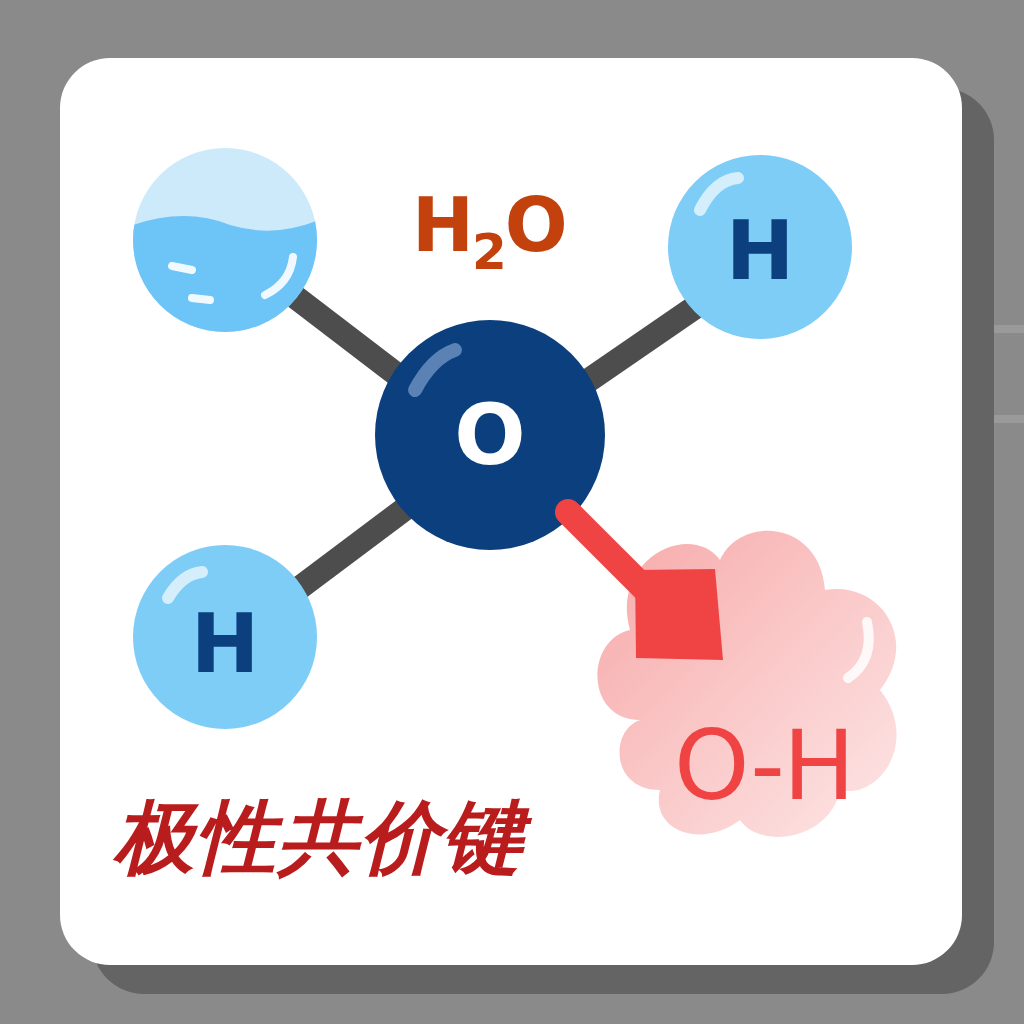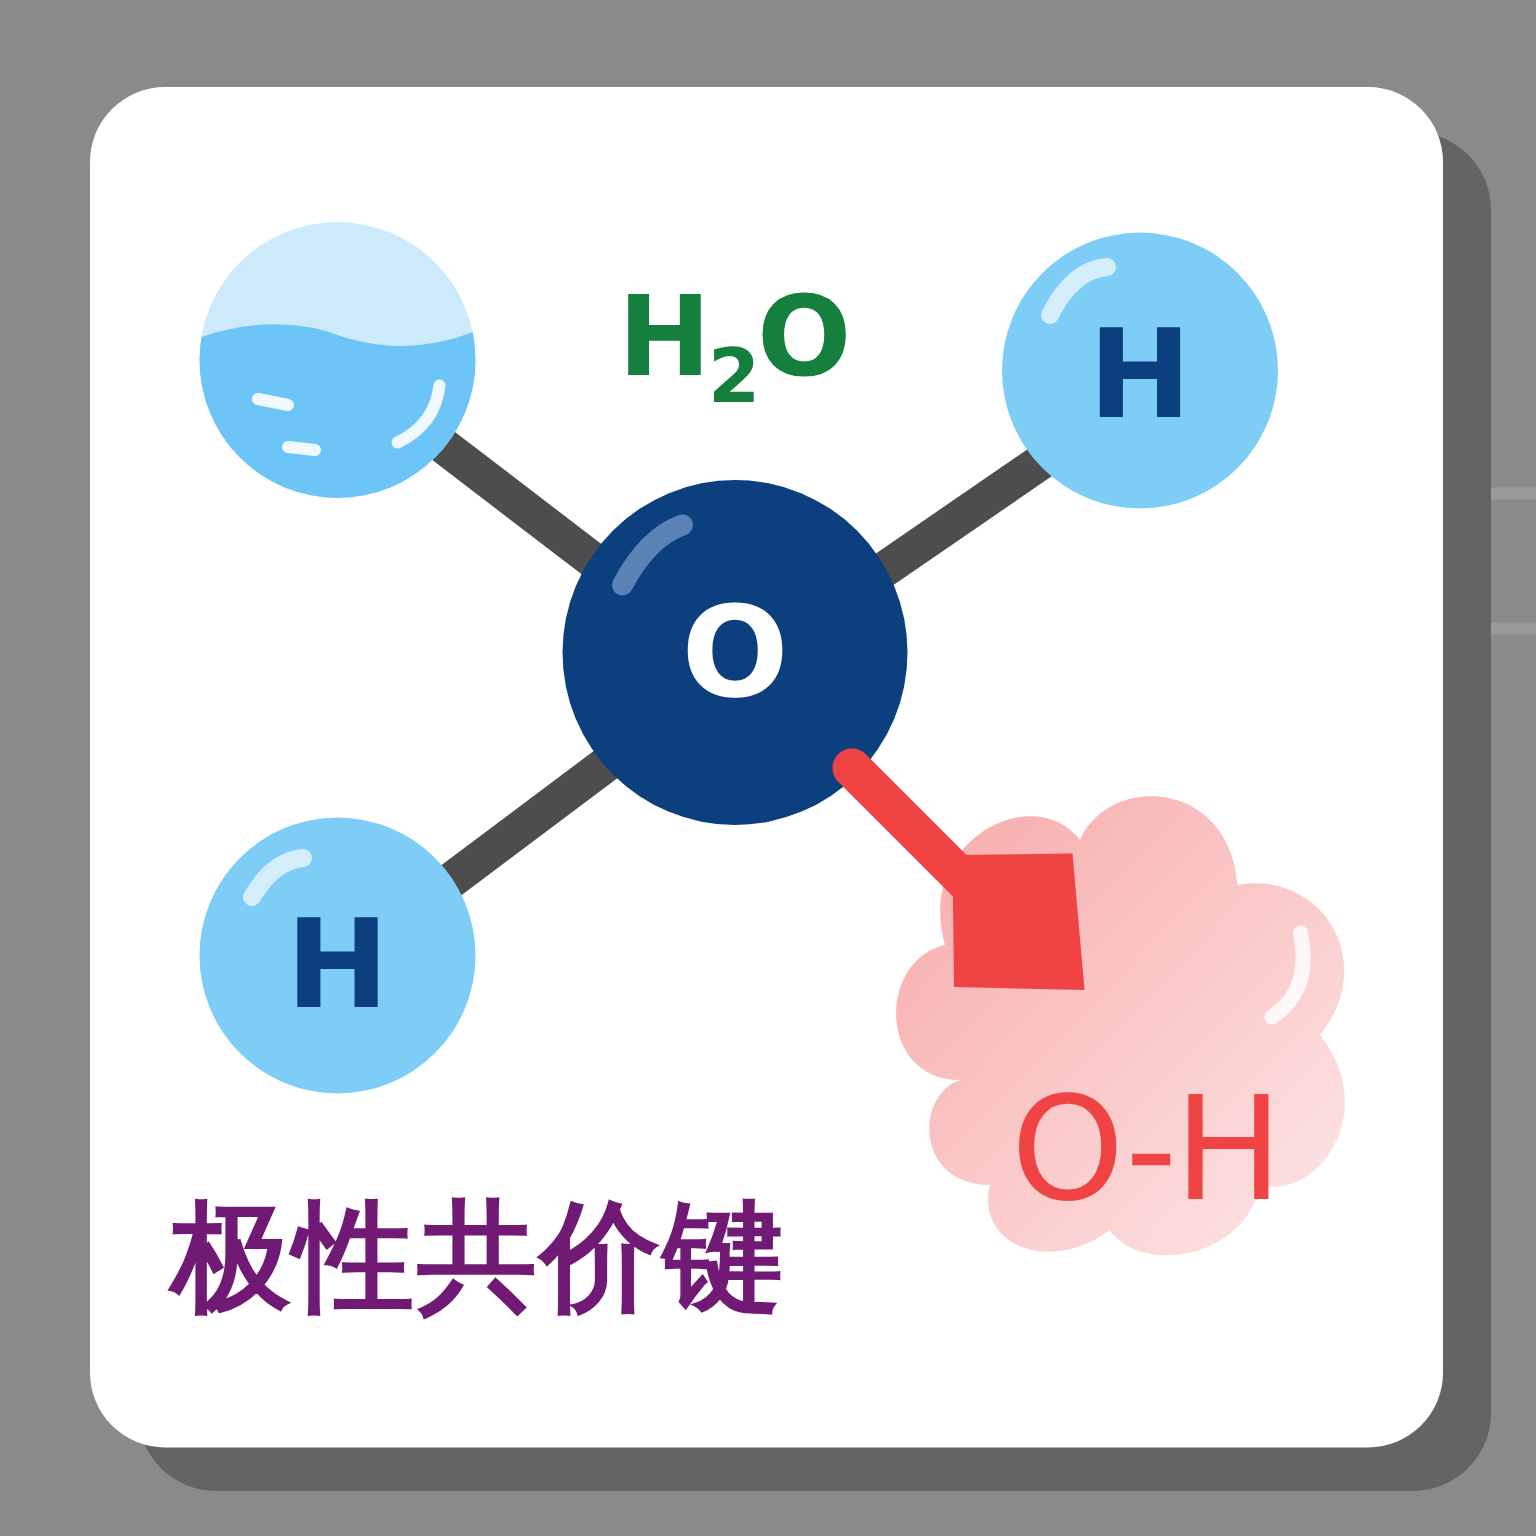--- a/index.html
+++ b/index.html
@@ -14,31 +14,31 @@
     background: #646464; border-radius: 52px;
   }
   .card {
     position: absolute; left: 60px; top: 58px; width: 902px; height: 907px;
     background: #ffffff; border-radius: 50px; overflow: hidden;
   }
   .diagram { position: absolute; left: 0; top: 0; }
   .formula {
     position: absolute; left: 352px; top: 130px;
     font-family: "DejaVu Sans", sans-serif; font-weight: bold;
-    font-size: 74px; color: #15803d; letter-spacing: -2px; line-height: 1;
+    font-size: 74px; color: #c2410c; letter-spacing: -2px; line-height: 1;
   }
   .formula sub { font-size: 50px; vertical-align: -18px; }
   .atom-label {
     position: absolute; font-family: "DejaVu Sans", sans-serif; font-weight: bold;
     line-height: 1; text-align: center;
   }
   .title-zh {
     position: absolute; left: 54px; top: 740px;
     font-family: "DejaVu Sans", sans-serif; font-weight: bold;
-    font-size: 80px; color: #701a75; letter-spacing: 2px; line-height: 1;
+    font-size: 80px; color: #b91c1c; letter-spacing: 2px; line-height: 1; font-style: italic;
   }
   .bond-label {
     position: absolute; left: 614px; top: 660px;
     font-family: "DejaVu Sans", sans-serif; font-weight: normal;
     font-size: 96px; color: #f04444; line-height: 1; letter-spacing: -2px;
   }
 </style>
 </head>
 <body>
 

